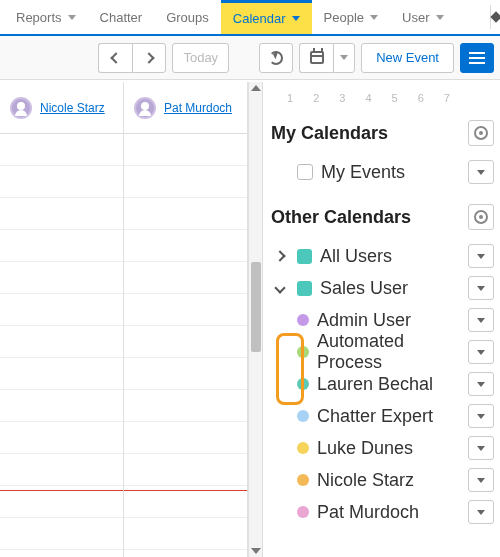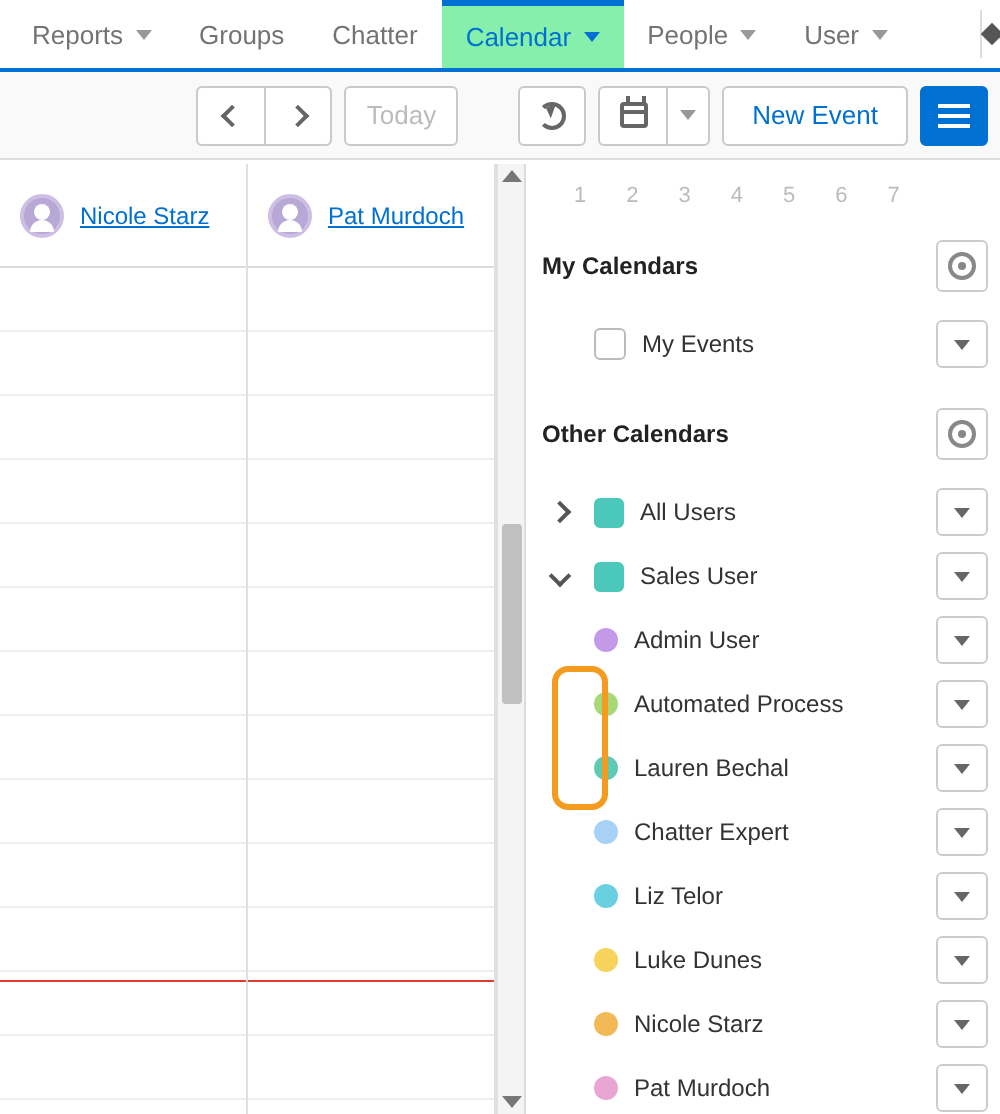--- a/index.html
+++ b/index.html
@@ -1,19 +1,19 @@
 <!DOCTYPE html>
 <html><head>
 <meta charset="utf-8">
 <style>
   * { box-sizing: border-box; margin: 0; padding: 0; }
   body { font-family: -apple-system, BlinkMacSystemFont, "Segoe UI", Arial, sans-serif; font-size: 13px; color: #222; width: 500px; height: 557px; overflow: hidden; background: #fff; position: relative; }
   .tabbar { height: 36px; display: flex; align-items: stretch; border-bottom: 2px solid #0070d2; padding-left: 4px; }
   .tab { display: flex; align-items: center; padding: 0 12px; gap: 6px; color: #737373; cursor: pointer; position: relative; }
-  .tab.active { background: #86efac; color: #0070d2; border-top: 3px solid #0070d2; }
+  .tab.active { background: #fde047; color: #0070d2; border-top: 3px solid #0070d2; }
   .tab.active .chev { border-top-color: #0070d2; }
   .chev { width: 0; height: 0; border-left: 4px solid transparent; border-right: 4px solid transparent; border-top: 5px solid #999; }
   .edit-strip { position:absolute; top:5px; right:0; width:10px; height:24px; border-left:1px solid #ddd; display:flex; align-items:center; justify-content:center;}
   .pencil { width:8px; height:8px; background:#555; transform:rotate(45deg); }
 
   .toolbar { height: 44px; background: #f9f9f9; border-bottom: 1px solid #ddd; display: flex; align-items: center; justify-content: flex-end; padding: 0 6px; gap: 6px; }
   .btngrp { display: flex; }
   .btn { border: 1px solid #c9c9c9; background: #fff; height: 30px; display: flex; align-items: center; justify-content: center; padding: 0 10px; color: #555; cursor: pointer; border-radius: 3px; }
   .btngrp .btn:first-child { border-radius: 3px 0 0 3px; border-right: none; }
   .btngrp .btn:last-child { border-radius: 0 3px 3px 0; }
@@ -44,26 +44,26 @@
   .slots { flex:1; position:relative; background:repeating-linear-gradient(to bottom, #fff 0, #fff 31px, #eee 31px, #eee 32px); }
   .redline { position:absolute; left:0; right:0; top:356px; height:1px; background:#e03c31;}
   .vscroll { width:14px; background:#f4f4f4; border-left:1px solid #e0e0e0; position:relative;}
   .vscroll .up, .vscroll .down { position:absolute; left:2px; width:0;height:0;border-left:5px solid transparent;border-right:5px solid transparent;}
   .vscroll .up{top:3px;border-bottom:6px solid #777;}
   .vscroll .down{bottom:3px;border-top:6px solid #777;}
   .thumb { position:absolute; left:2px; width:10px; top:180px; height:90px; background:#c0c0c0; border-radius:2px;}
 
   .sidepanel { flex:1; padding: 8px 6px 0 8px; overflow:hidden; }
   .daynums { display:flex; gap:20px; color:#bbb; font-size:11px; padding:2px 0 12px 16px;}
-  .sechead { display:flex; align-items:center; justify-content:space-between; font-weight:700; font-size:12px; margin: 4px 0 10px 0;}
+  .sechead { display:flex; align-items:center; justify-content:space-between; font-weight:700; font-size:18px; margin: 4px 0 10px 0;}
   .gear { width:14px;height:14px;border:2px solid #888;border-radius:50%;position:relative;}
   .gear::after{content:"";position:absolute;top:3px;left:3px;width:4px;height:4px;border-radius:50%;background:#888;}
   .gearbox{width:26px;height:26px;border:1px solid #ccc;border-radius:3px;display:flex;align-items:center;justify-content:center;background:#fff;cursor:pointer;}
   .row { display:flex; align-items:center; height:32px; gap:8px; }
-  .row .label { flex:1; font-size:12px; color:#333; }
+  .row .label { flex:1; font-size:18px; color:#333; }
   .dd { width:26px;height:24px;border:1px solid #ccc;border-radius:3px;display:flex;align-items:center;justify-content:center;background:#fff;cursor:pointer;}
   .dd .chev{border-top-color:#666;}
   .chk { width:16px;height:16px;border:1px solid #bbb;border-radius:3px;background:#fff;}
   .swatch { width:15px;height:15px;border-radius:3px;}
   .dot { width:12px;height:12px;border-radius:50%;}
   .expand { width:18px; display:flex; justify-content:center; cursor:pointer;}
   .expand .ar { border: solid #555; border-width: 0 2px 2px 0; padding:3px; display:inline-block;}
   .expand .ar.right{ transform:rotate(-45deg);}
   .expand .ar.down{ transform:rotate(45deg);}
   .indent { width:18px; }
@@ -73,24 +73,24 @@
 </style>
 </head>
 <body>
 
 <div class="tabbar">
     <div class="tab">
       <span>Reports</span>
       <span class="chev"></span>
     </div>
     <div class="tab">
+      <span>Chatter</span>
+    </div>
+    <div class="tab">
       <span>Groups</span>
-    </div>
-    <div class="tab">
-      <span>Chatter</span>
     </div>
     <div class="tab active">
       <span>Calendar</span>
       <span class="chev"></span>
     </div>
     <div class="tab">
       <span>People</span>
       <span class="chev"></span>
     </div>
     <div class="tab">
@@ -235,27 +235,20 @@
           </div>
         </div>
         <div class="row">
           <span class="dot" style="background:#a7d2f5"></span>
           <span class="label">Chatter Expert</span>
           <div class="dd">
             <span class="chev"></span>
           </div>
         </div>
         <div class="row">
-          <span class="dot" style="background:#69d0e0"></span>
-          <span class="label">Liz Telor</span>
-          <div class="dd">
-            <span class="chev"></span>
-          </div>
-        </div>
-        <div class="row">
           <span class="dot" style="background:#f6d35a"></span>
           <span class="label">Luke Dunes</span>
           <div class="dd">
             <span class="chev"></span>
           </div>
         </div>
         <div class="row">
           <span class="dot" style="background:#f3b957"></span>
           <span class="label">Nicole Starz</span>
           <div class="dd">

